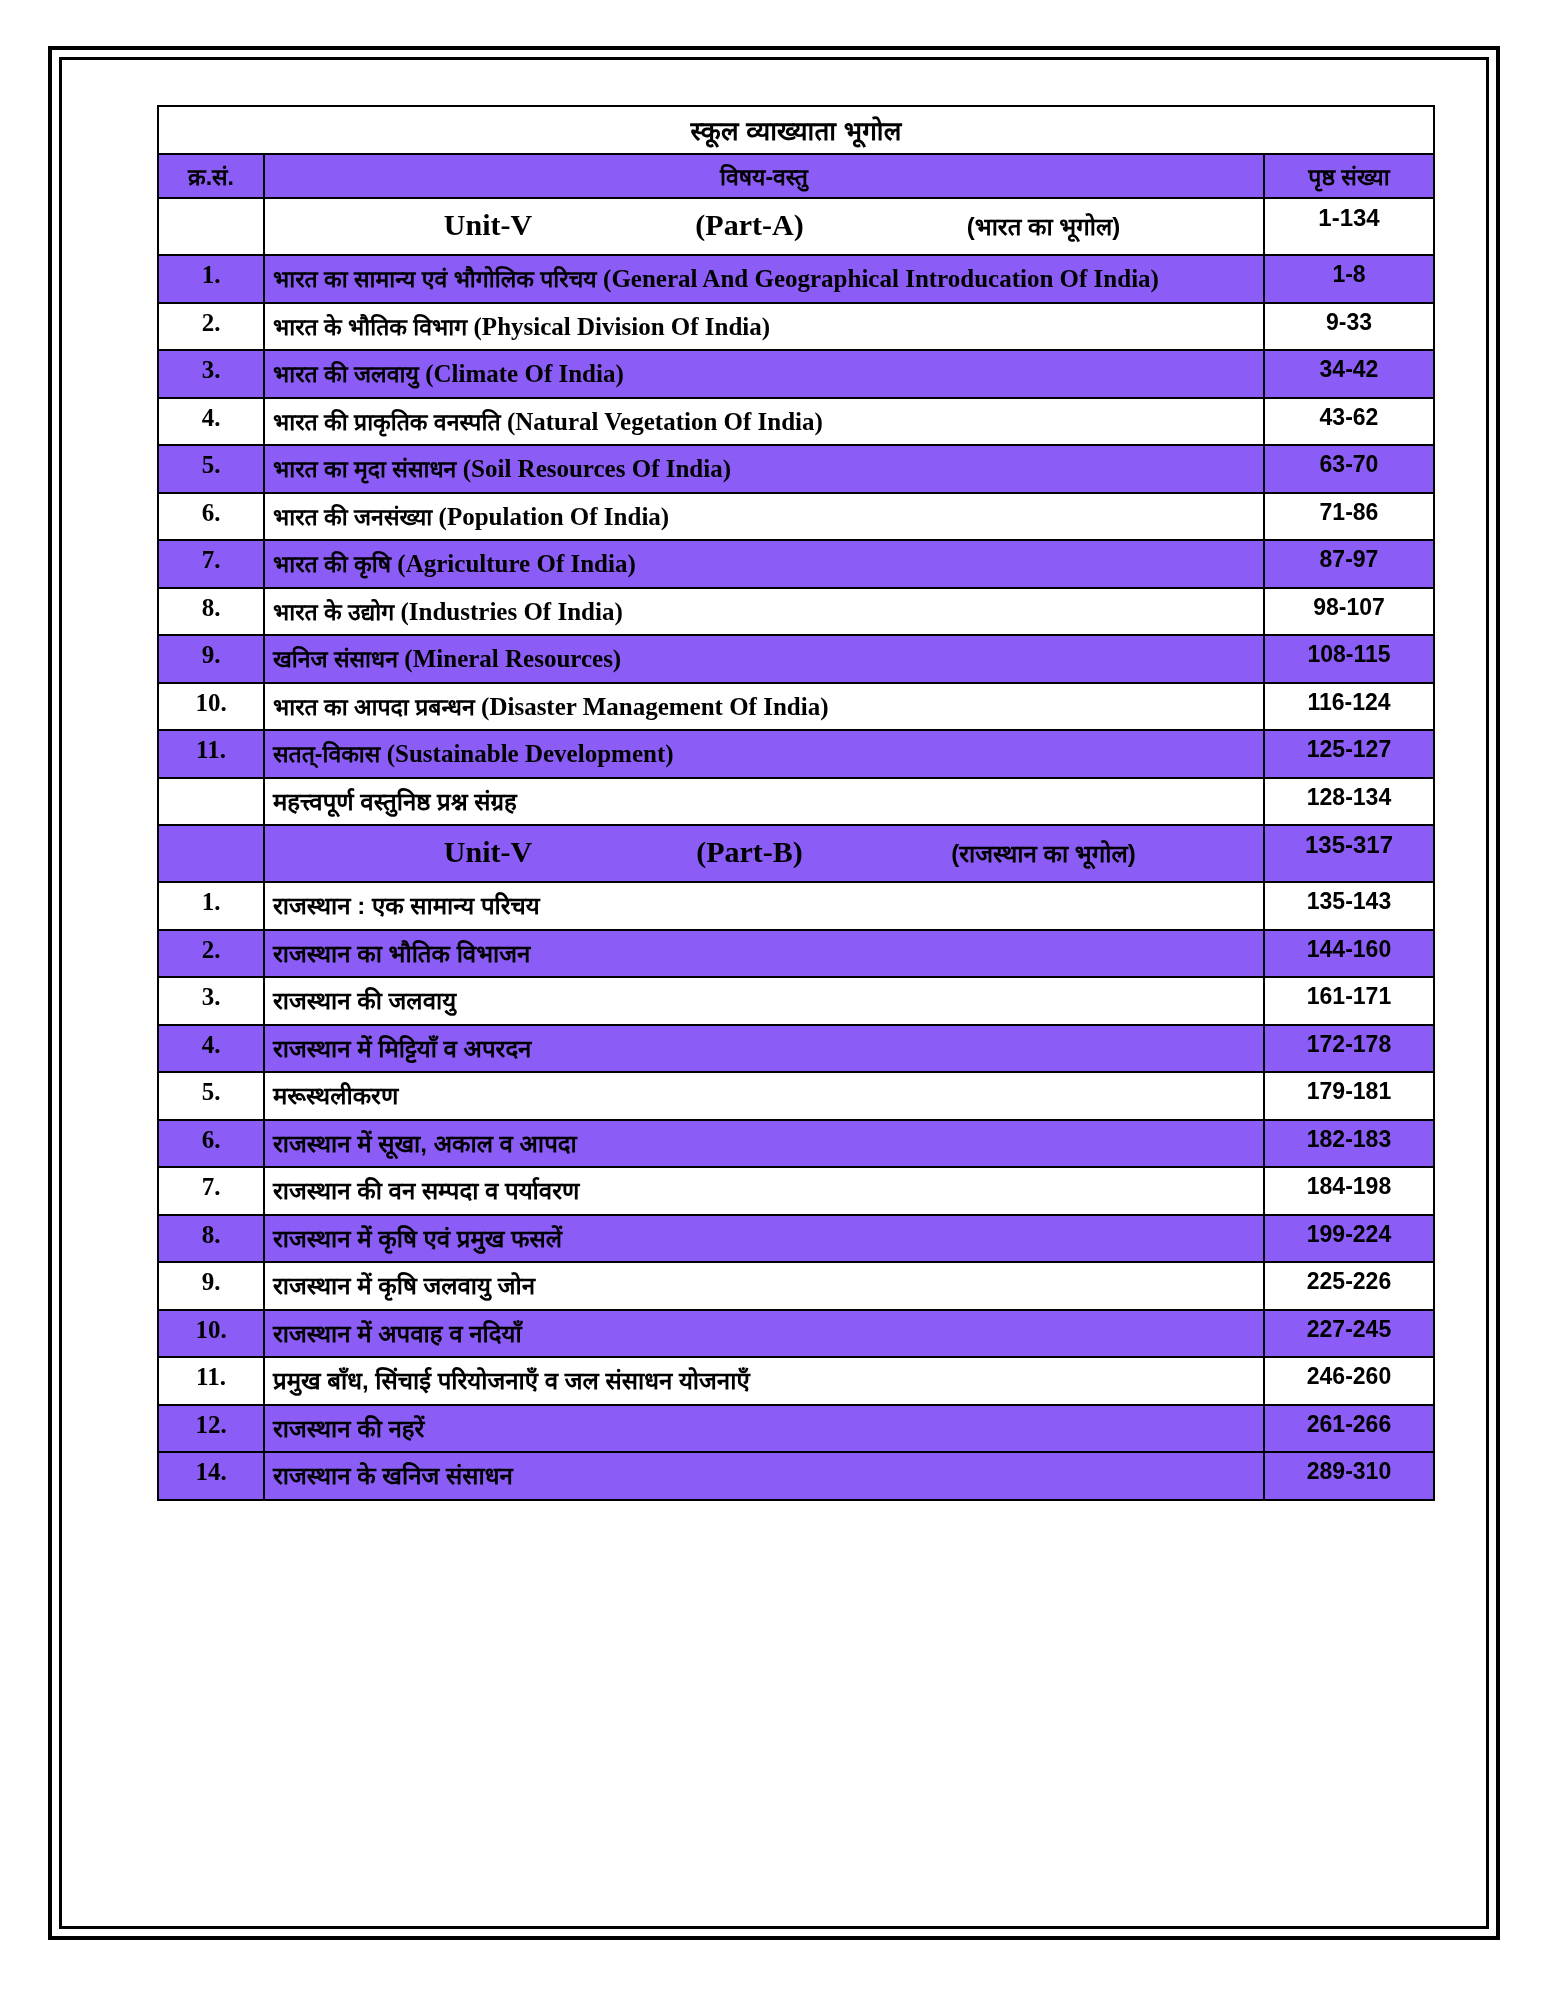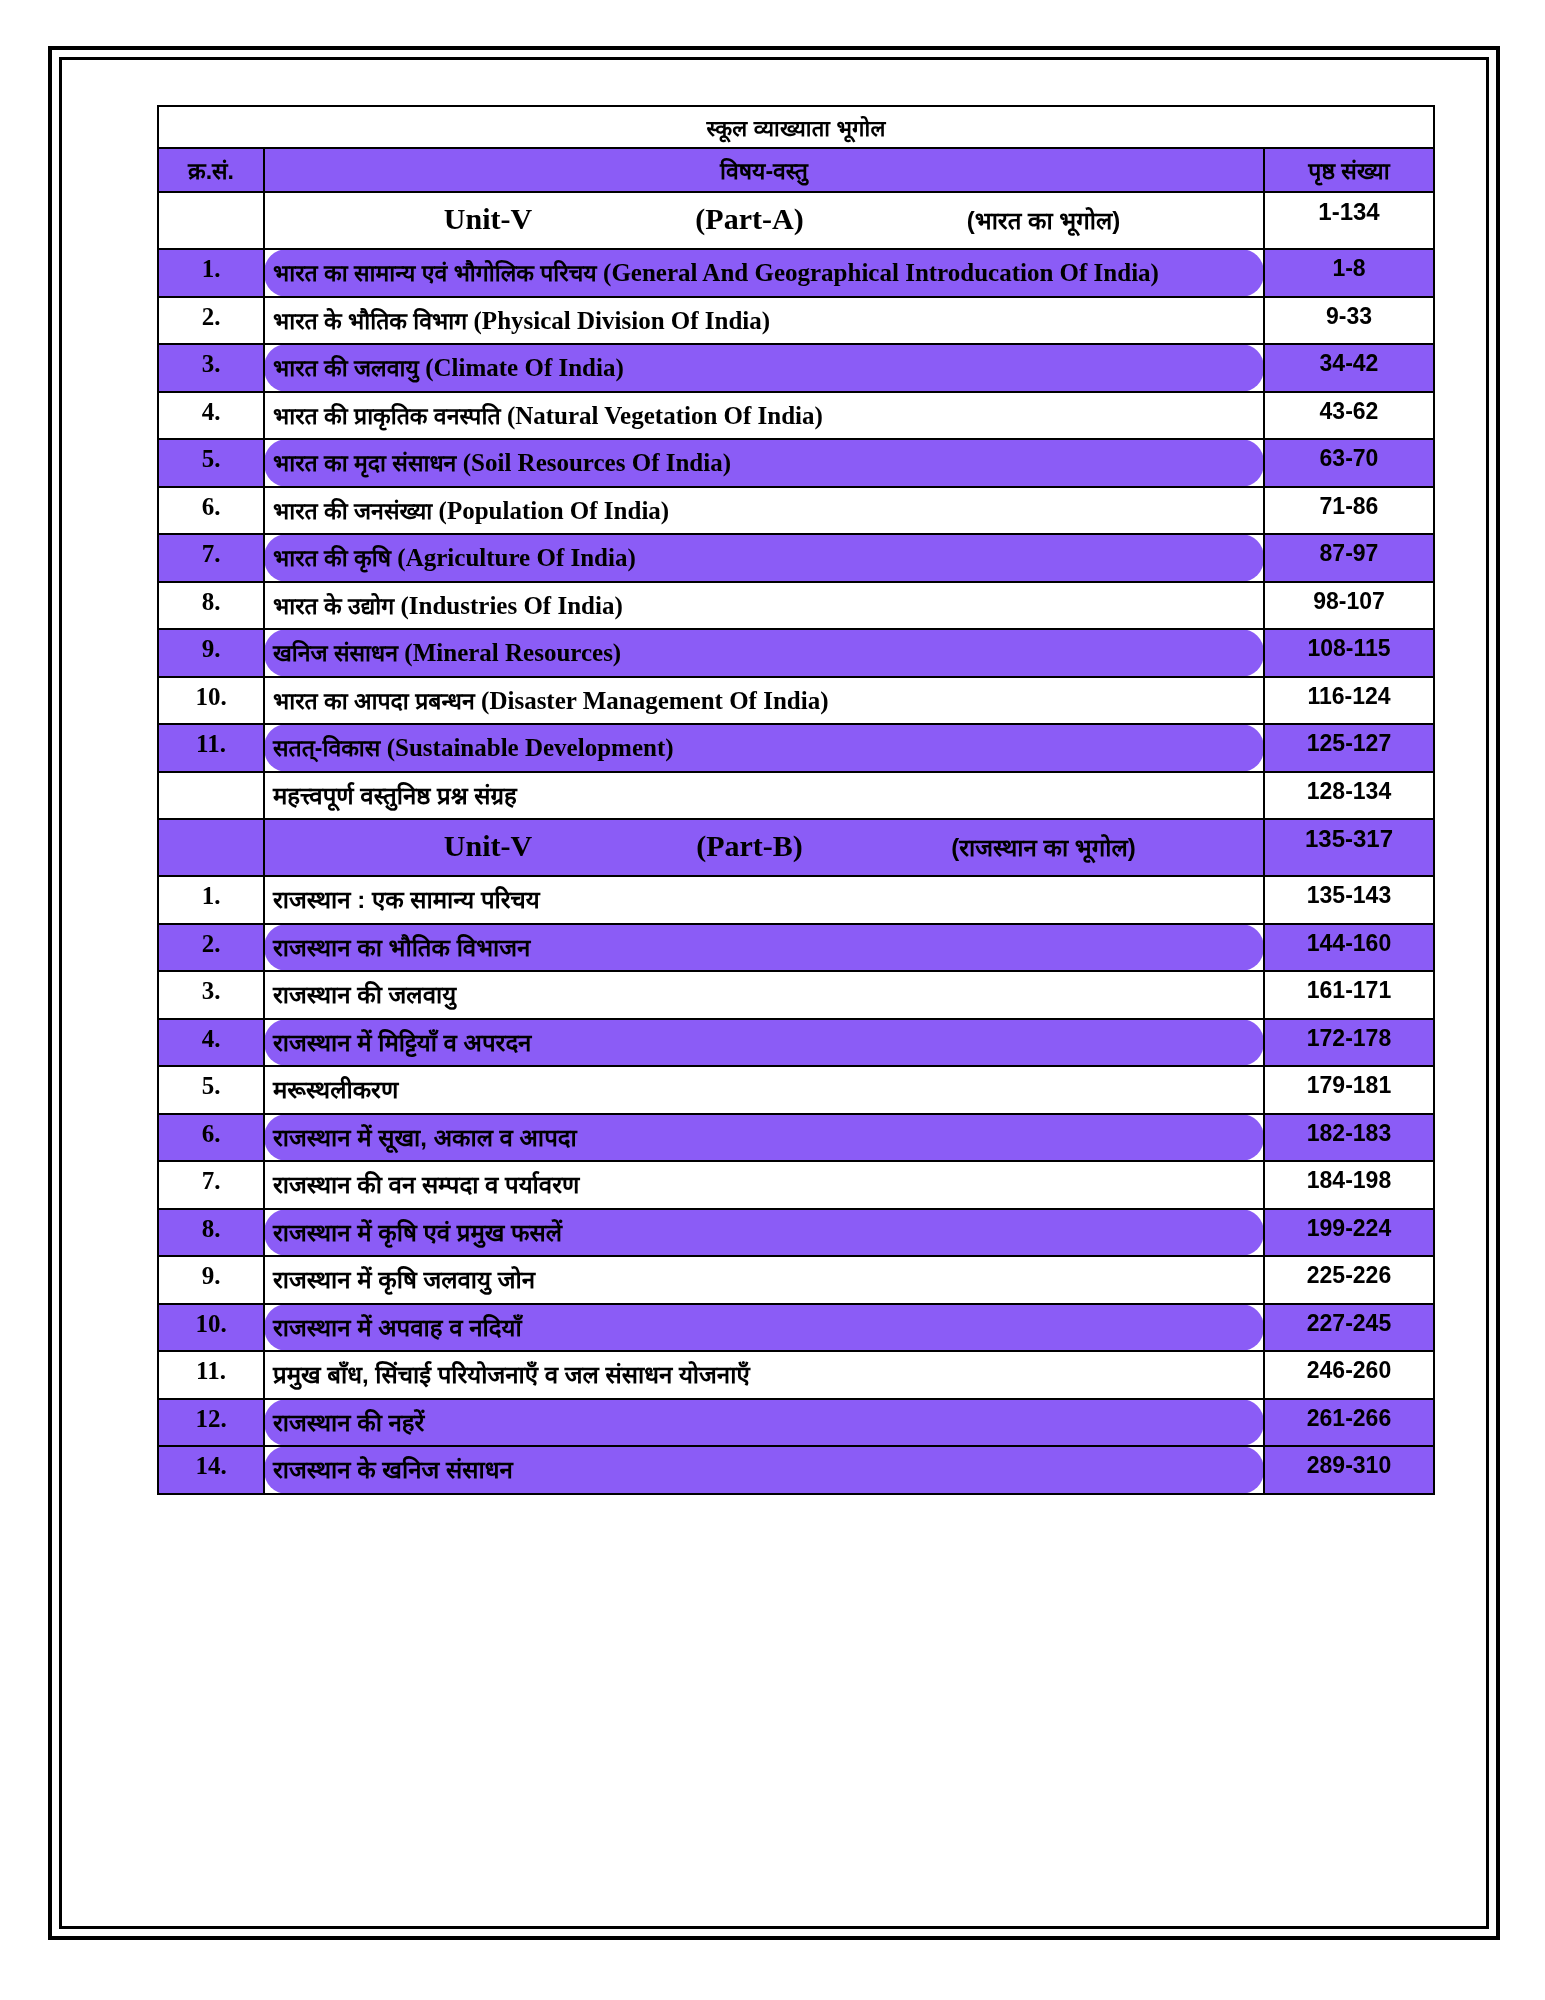--- a/index.html
+++ b/index.html
@@ -53,21 +53,21 @@
   col.c-page  { width: 170px; }
 
   .shaded { background: #8b5cf6; }
   .plain  { background: #ffffff; }
 
   
   .title-row td {
     text-align: center;
     font-family: "Liberation Sans", "DejaVu Sans", sans-serif;
     font-weight: bold;
-    font-size: 22px;
+    font-size: 26px;
     padding: 9px 8px 11px;
     letter-spacing: .2px;
   }
 
   
   .head-row td {
     text-align: center;
     font-family: "Liberation Sans", "DejaVu Sans", sans-serif;
     font-weight: bold;
     font-size: 23px;
@@ -104,21 +104,20 @@
     font-size: 25px;
     font-weight: bold;
     padding-top: 7px;
   }
   .topic {
     font-size: 25px;
     line-height: 1.42;
     text-align: justify;
     text-justify: inter-word;
     padding-right: 14px;
-    border-radius: 23px;
   }
   .topic .hi {
     font-family: "Liberation Sans", "DejaVu Sans", sans-serif;
     font-weight: bold;
     font-size: 23px;
   }
   .topic .en {
     font-family: "Liberation Serif", "DejaVu Serif", serif;
     font-weight: bold;
     font-size: 25px;

